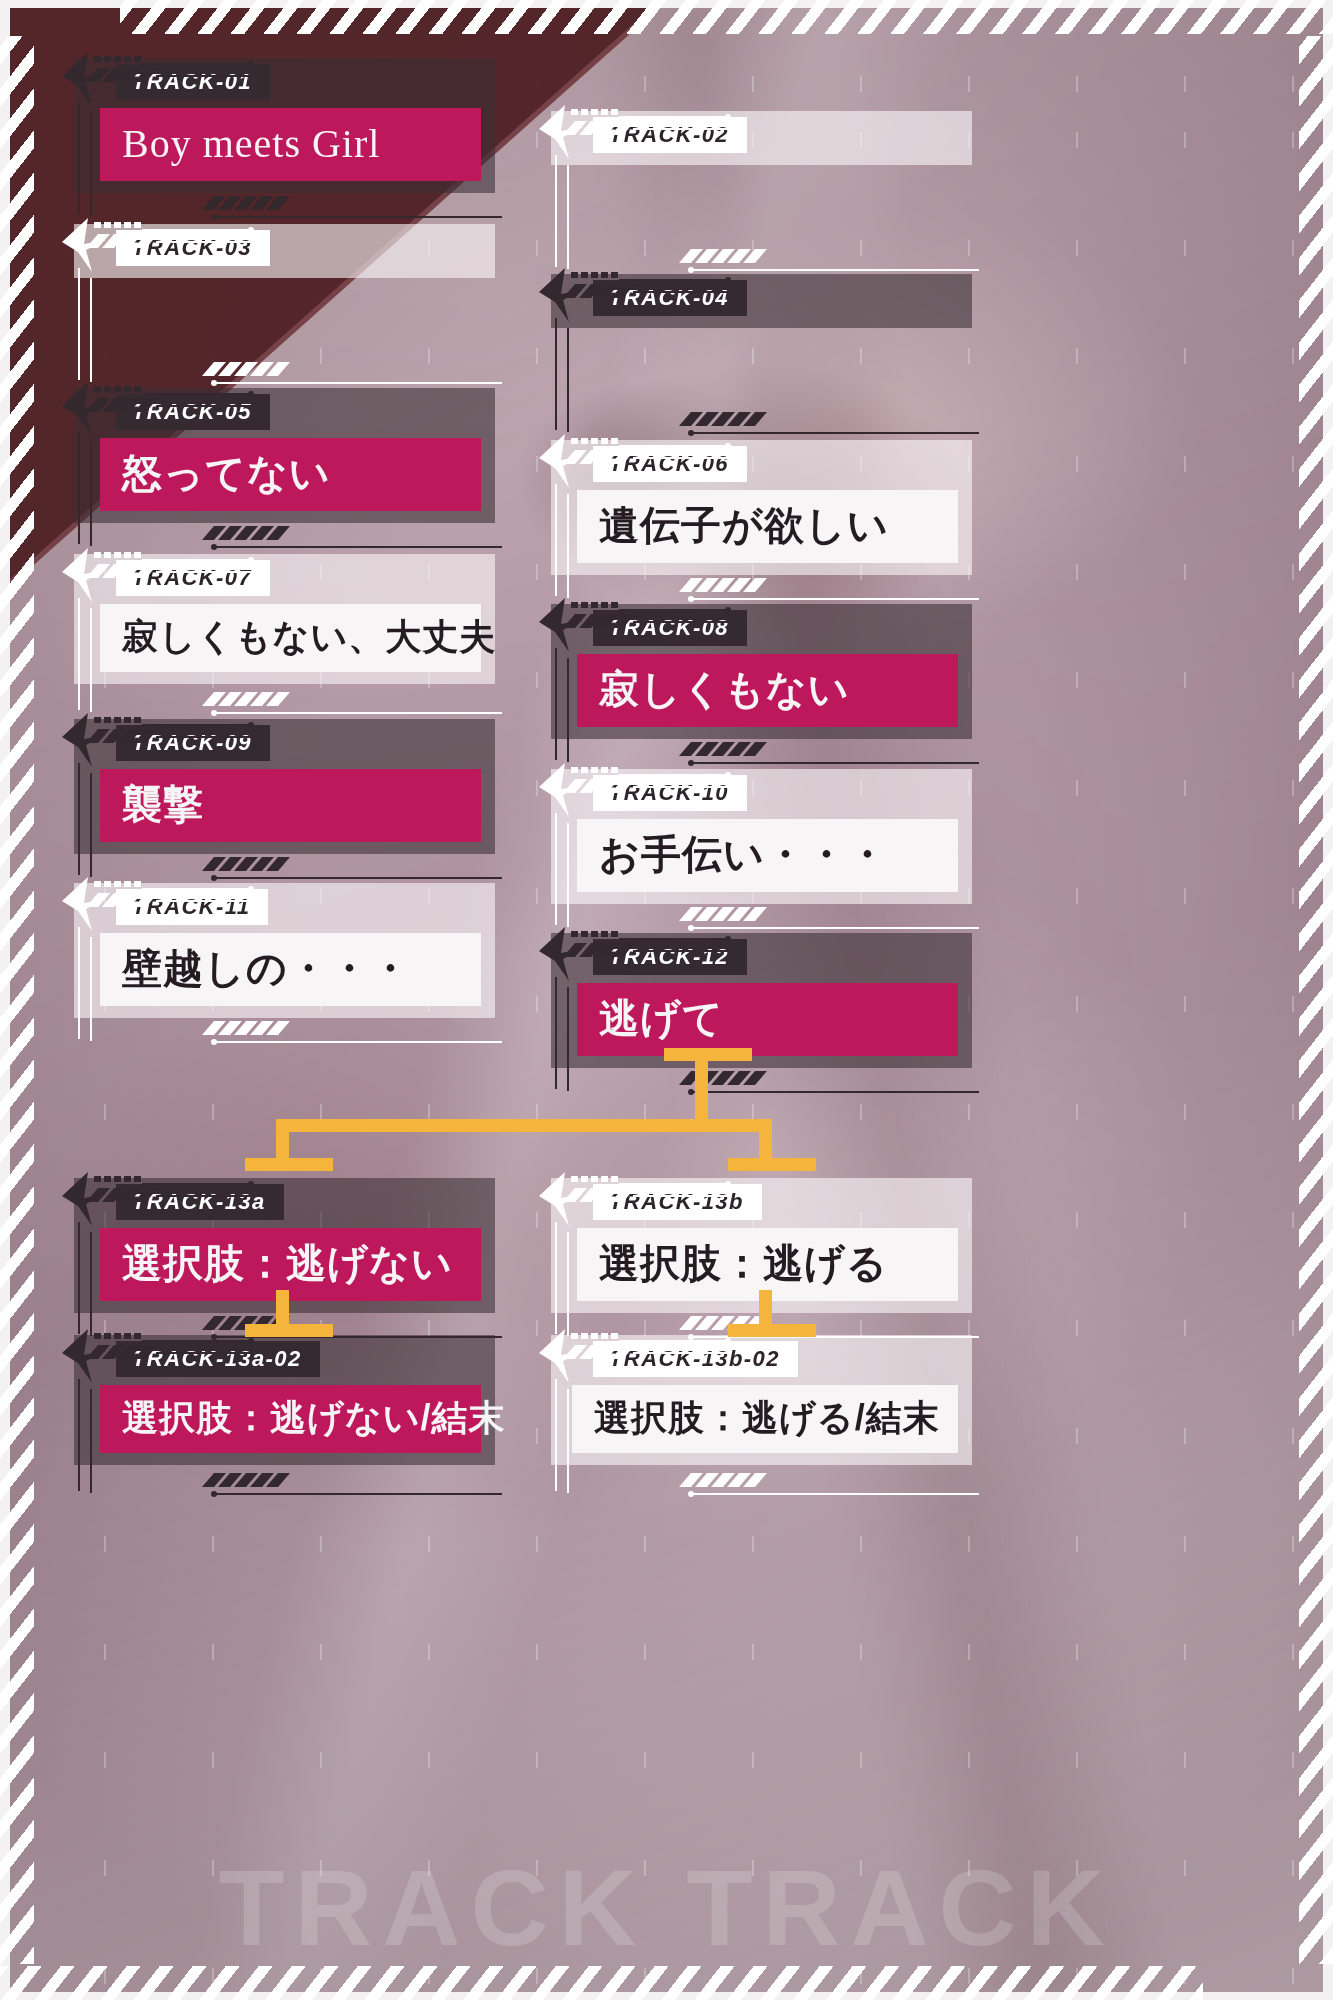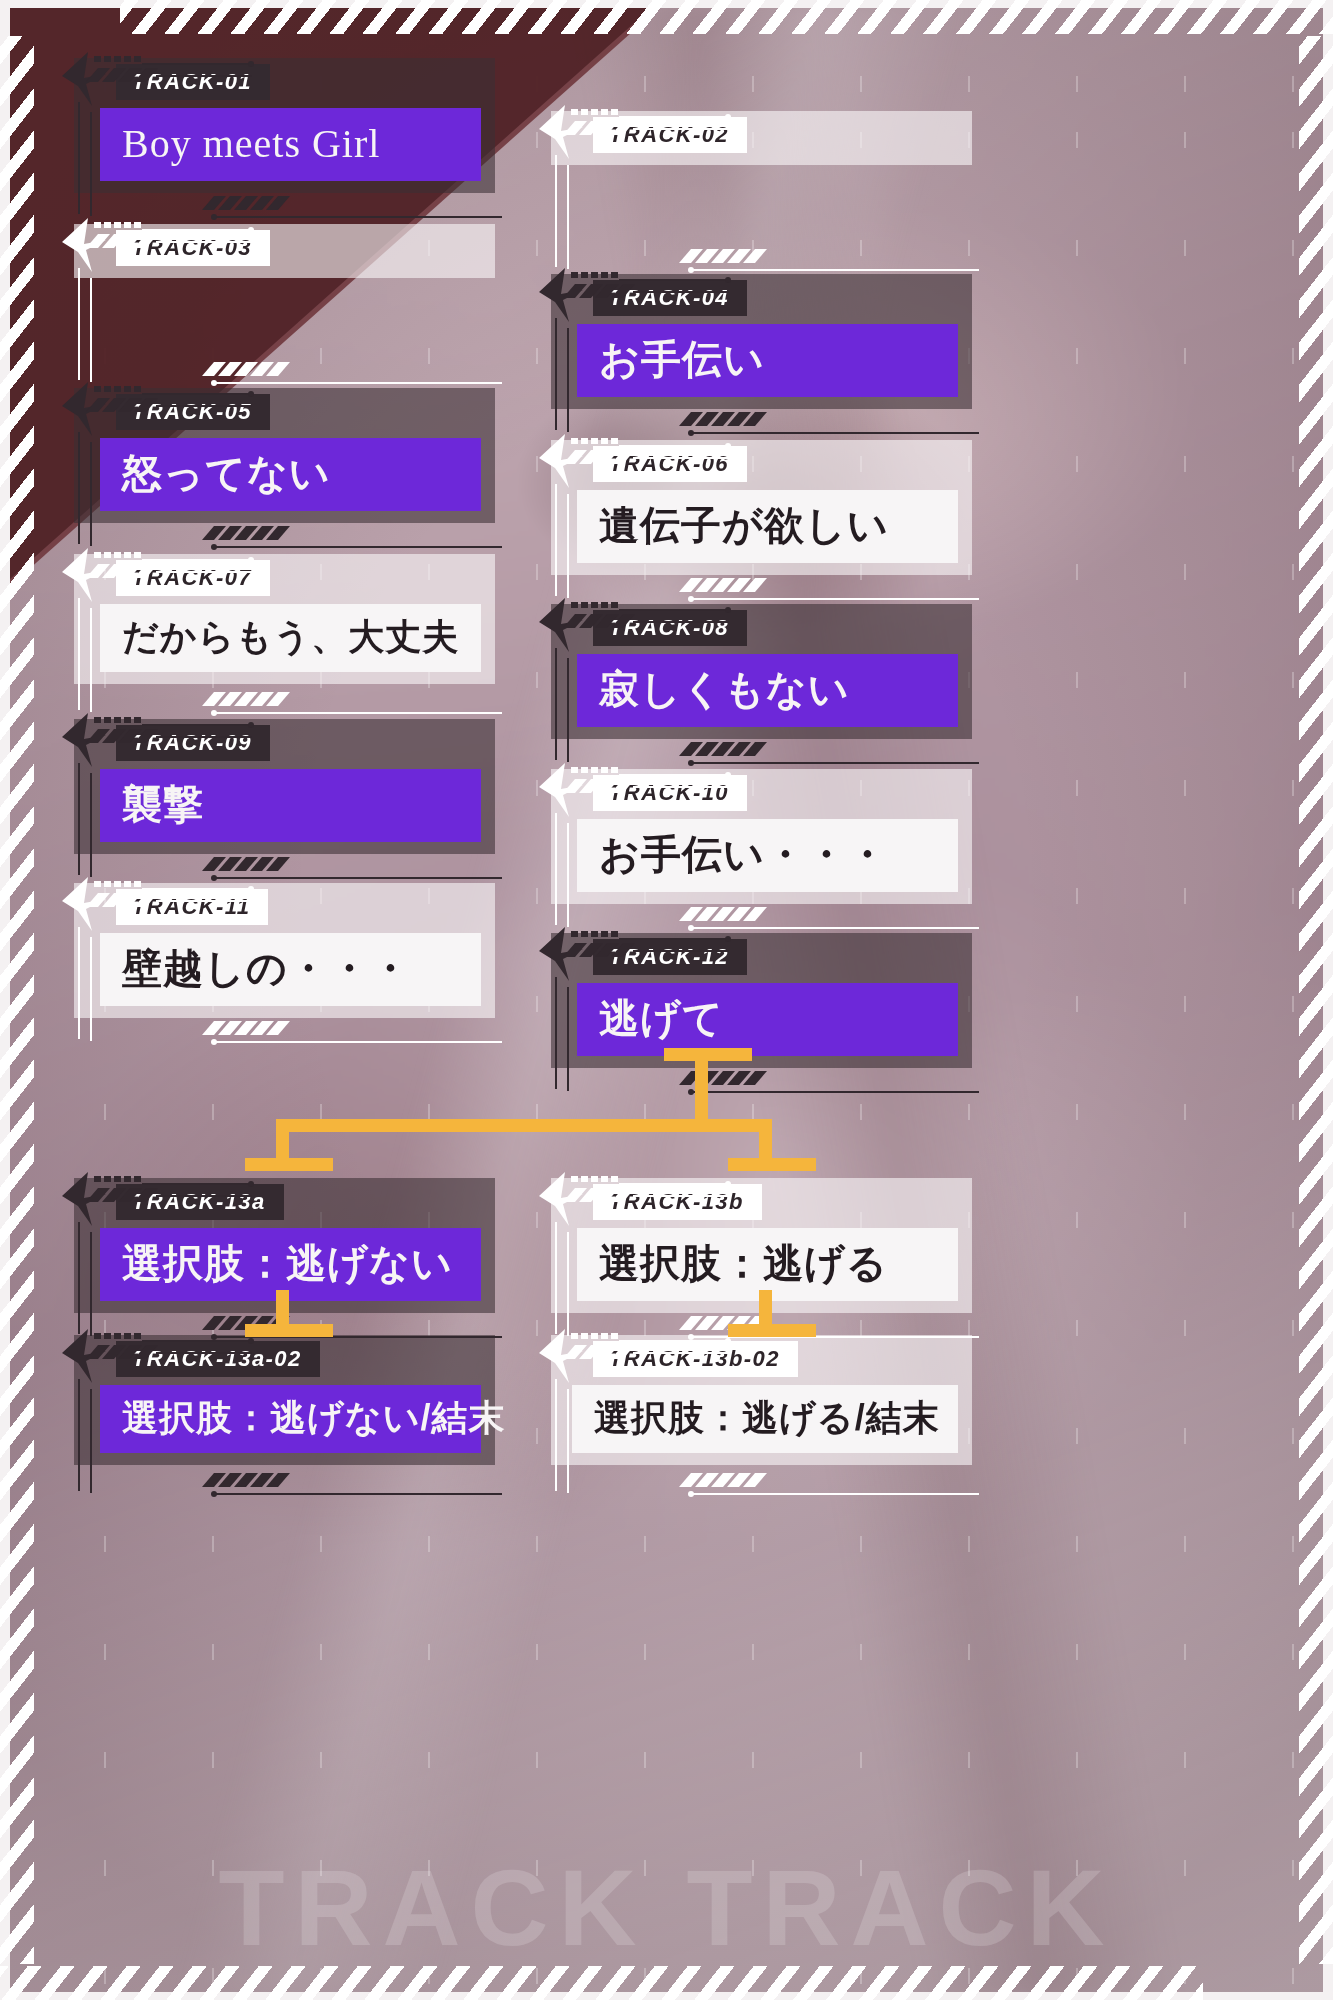--- a/index.html
+++ b/index.html
@@ -153,21 +153,21 @@
     margin-top: 8px;
     margin-left: 14px;
     padding: 12px 20px 14px 22px;
     font-size: 40px;
     line-height: 1.18;
     z-index: 3;
     min-height: 68px;
     display: flex; align-items: center;
     white-space: nowrap;
   }
-  .card.dark  .title { background: #6d28d9; color: #f7f4f5; }
+  .card.dark  .title { background: #be185d; color: #f7f4f5; }
   .card.light .title { background: #f7f5f6; color: #241c21; }
   .title.serif { font-family: "Liberation Serif", serif; font-weight: normal; letter-spacing: 1px; }
   .title.jp    { font-weight: bold; letter-spacing: 1px; }
 
   
   .orn { position: absolute; pointer-events: none; z-index: 4; }
   .orn svg { display: block; overflow: visible; }
 
   
   .rail { position: absolute; width: 2px; z-index: 4; }
@@ -371,21 +371,20 @@
             <path d="M38 4 L50 4 L38 18 L26 18 Z"></path>
               <path d="M54 4 L66 4 L54 18 L42 18 Z"></path>
             <path d="M70 4 L82 4 L70 18 L58 18 Z"></path>
           </g>
           <rect x="4" y="24" width="290" height="2" fill="#32282e"></rect>
           <circle cx="6" cy="25" r="3" fill="#32282e"></circle>
         </svg>
       </div>
       <div class="frame">
         <div class="label">TRACK-04</div>
-        <div class="title jp">お手伝い</div>
       </div>
     </div>
 
     <div class="card dark" style="left:58px; top:380px;">
       <div class="plate"></div>
       <div class="rail" style="left:20px; top:52px; height:112px;"></div>
       <div class="rail" style="left:32px; top:62px; height:104px;"></div>
       <div class="orn" style="left:0; top:0;">
         <svg width="200" height="60" viewBox="0 0 200 60">
           <path d="M4 26 L30 2 L26 28 L48 24 L28 34 L34 56 L20 36 Z" fill="#32282e"></path>
@@ -503,21 +502,21 @@
             <path d="M38 4 L50 4 L38 18 L26 18 Z"></path>
               <path d="M54 4 L66 4 L54 18 L42 18 Z"></path>
             <path d="M70 4 L82 4 L70 18 L58 18 Z"></path>
           </g>
           <rect x="4" y="24" width="290" height="2" fill="#ffffff"></rect>
           <circle cx="6" cy="25" r="3" fill="#ffffff"></circle>
         </svg>
       </div>
       <div class="frame">
         <div class="label">TRACK-07</div>
-        <div class="title jp" style="font-size:36px;">だからもう、大丈夫</div>
+        <div class="title jp" style="font-size:36px;">寂しくもない、大丈夫</div>
       </div>
     </div>
 
     <div class="card dark" style="left:535px; top:596px;">
       <div class="plate"></div>
       <div class="rail" style="left:20px; top:52px; height:112px;"></div>
       <div class="rail" style="left:32px; top:62px; height:104px;"></div>
       <div class="orn" style="left:0; top:0;">
         <svg width="200" height="60" viewBox="0 0 200 60">
           <path d="M4 26 L30 2 L26 28 L48 24 L28 34 L34 56 L20 36 Z" fill="#32282e"></path>

